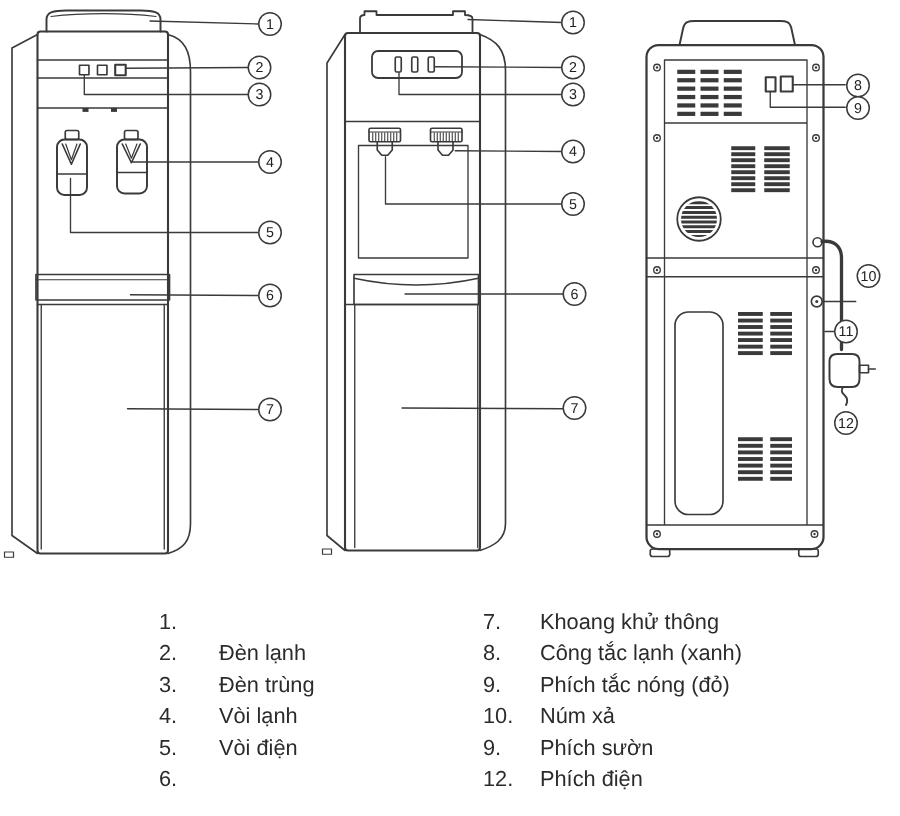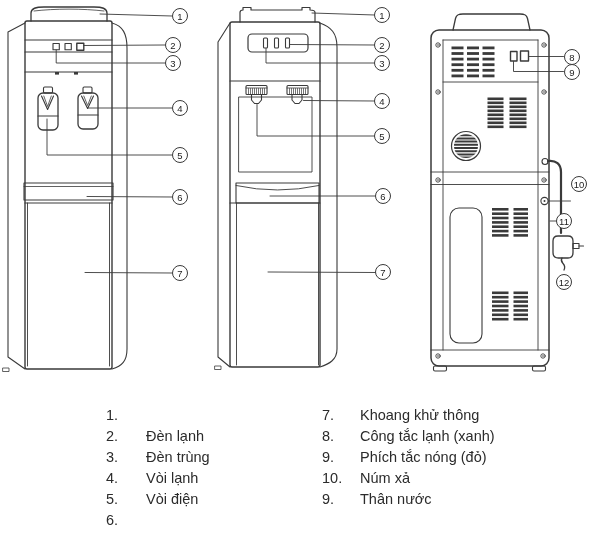--- a/index.html
+++ b/index.html
@@ -287,17 +287,21 @@
     <div class="lrow">
         <span class="lnum">9.</span>
         <span class="llabel">Phích tắc nóng (đỏ)</span>
       </div>
     <div class="lrow">
         <span class="lnum">10.</span>
         <span class="llabel">Núm xả</span>
       </div>
     <div class="lrow">
         <span class="lnum">9.</span>
-        <span class="llabel">Thân nước</span>
+        <span class="llabel">Phích sườn</span>
+      </div>
+    <div class="lrow">
+        <span class="lnum">12.</span>
+        <span class="llabel">Phích điện</span>
       </div>
   </div>
 
 </div>
 
 </body></html>

